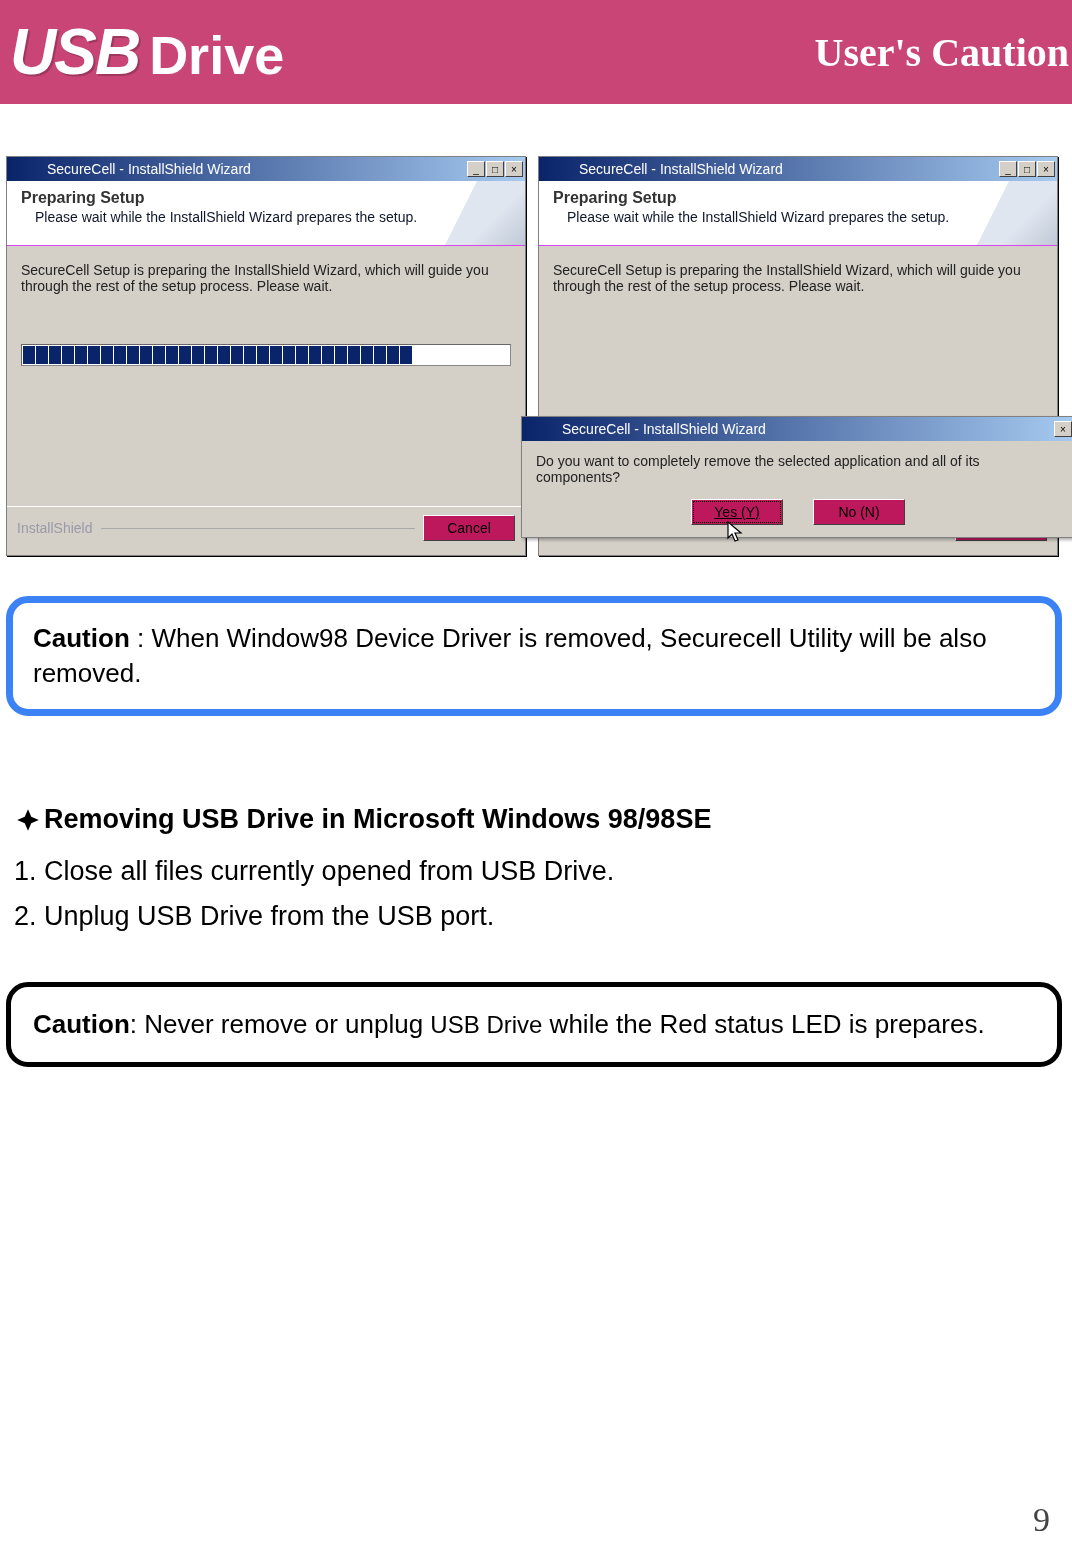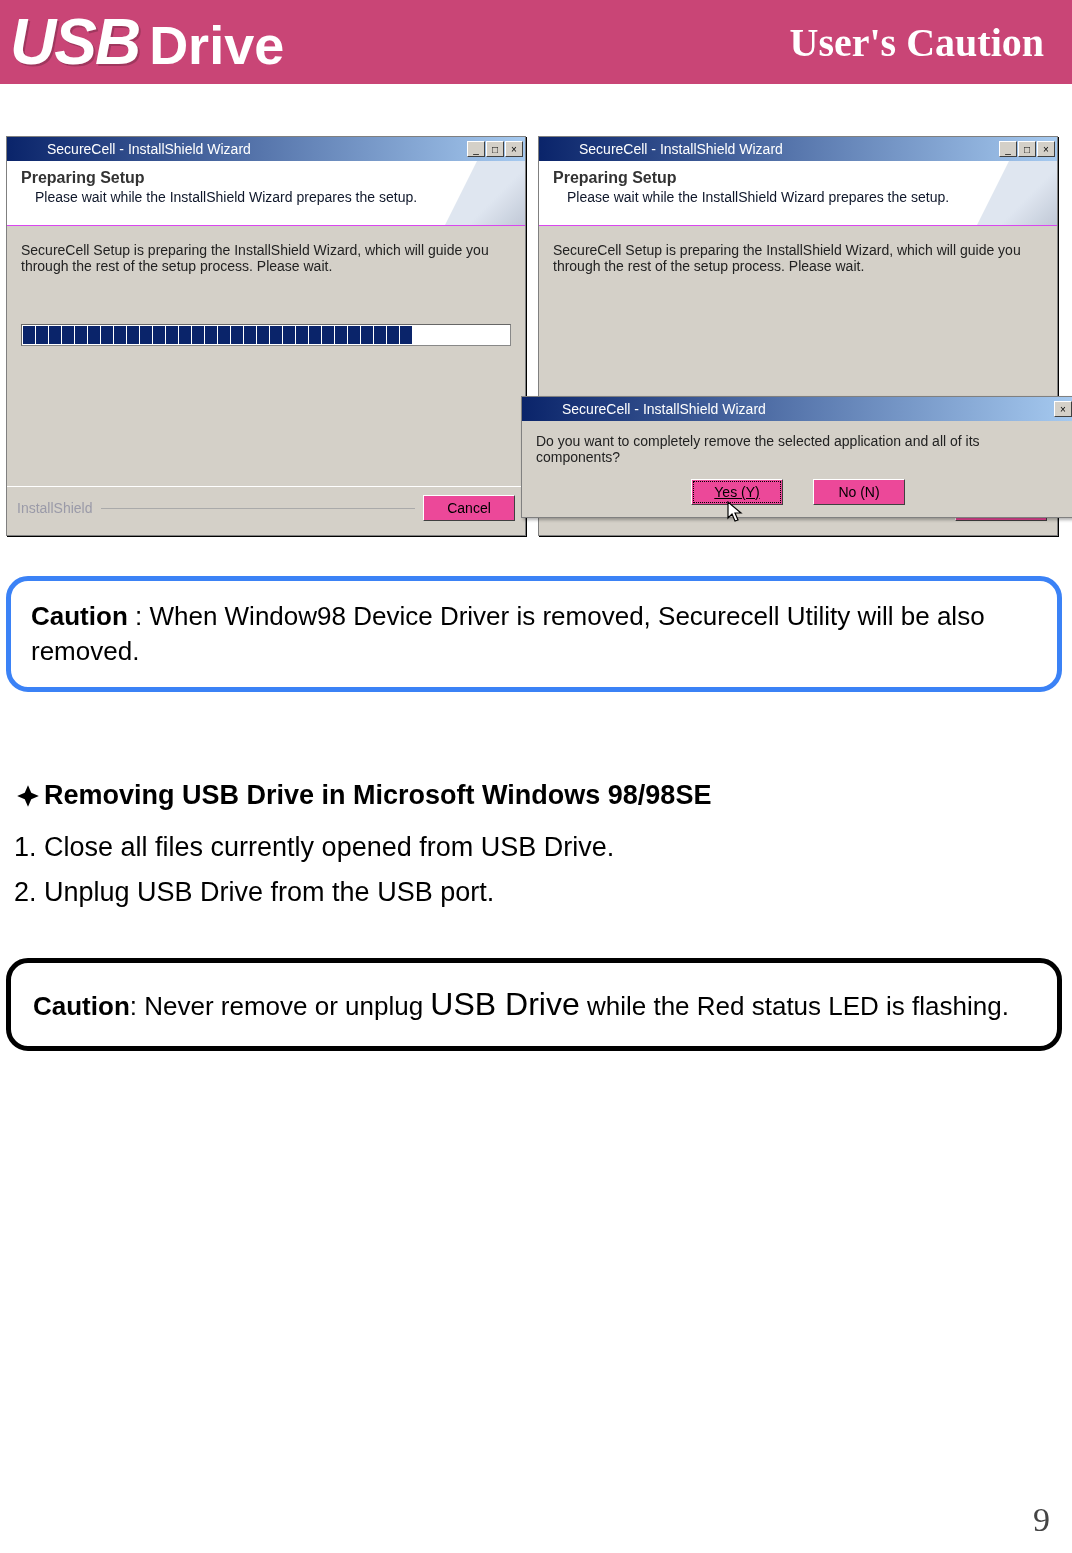--- a/index.html
+++ b/index.html
@@ -6,25 +6,25 @@
   body {
     width: 1072px;
     height: 1553px;
     background: #ffffff;
     font-family: Arial, Helvetica, sans-serif;
     color: #000;
     position: relative;
   }
   .header-bar {
     background: #c94576;
-    height: 84px;
+    height: 104px;
     display: flex;
     align-items: center;
     justify-content: space-between;
-    padding: 0 28px 0 10px;
+    padding: 0 3px 0 10px;
   }
   .logo-wrap {
     display: flex;
     align-items: baseline;
     gap: 10px;
   }
   .logo-usb {
     font-family: Arial, Helvetica, sans-serif;
     font-style: italic;
     font-weight: 900;
@@ -120,21 +120,21 @@
     justify-content: space-between;
     font-size: 14px;
     color: #888;
   }
   .win-foot .hr {
     flex:1; border-top:1px solid #aaa; margin: 0 8px;
   }
   .btn {
     min-width: 92px;
     height: 26px;
-    background: #ec4899;
+    background: #be185d;
     border: 1px solid #fff;
     border-right-color:#404040;
     border-bottom-color:#404040;
     font-size: 14px;
   }
   .dialog-overlay {
     position: absolute;
     left: -18px; right: -18px;
     top: 170px;
     border: 1px solid #808080;
@@ -146,21 +146,21 @@
   .dotted { outline: 1px dotted #000; outline-offset: -3px; }
   .cursor {
     position: absolute;
     width: 0; height: 0;
     left: 50%; margin-left: -8px;
     top: 100%;
   }
   .cursor svg { position:absolute; top:-4px; left: -2px;}
   .caution-box {
     margin: 24px 10px 0 6px;
-    border: 5px solid #3b82f6;
+    border: 7px solid #3b82f6;
     border-radius: 22px;
     padding: 18px 20px;
     font-size: 26px;
     line-height: 1.35;
   }
   .caution-box b { font-weight: 700; }
   .section {
     margin: 88px 14px 0 14px;
   }
   .section-title {
@@ -181,21 +181,21 @@
   }
   .caution2 {
     margin: 48px 10px 0 6px;
     border: 5px solid #000;
     border-radius: 22px;
     padding: 20px 22px;
     font-size: 26px;
     line-height: 1.35;
   }
   .caution2 b { font-weight: 700; }
-  .usb-inline { font-size: 32px; }
+  .usb-inline { font-size: 24px; }
   .page-num {
     position: absolute;
     bottom: 14px;
     right: 22px;
     font-family: "Times New Roman", serif;
     font-size: 34px;
     color: #444;
   }
 </style>
 </head>
@@ -325,16 +325,16 @@
         <path d="M12 2 L15 9 L22 12 L15 15 L12 22 L9 15 L2 12 L9 9 Z" fill="#000"></path>
       </svg>
     </span>
     <span>Removing USB Drive in Microsoft Windows 98/98SE</span>
   </div>
   <div class="step">1. Close all files currently opened from USB Drive.</div>
   <div class="step" style="margin-top:8px;">2. Unplug USB Drive from the USB port.</div>
 </div>
 
 <div class="caution2">
-  <b>Caution</b><span>: Never remove or unplug </span><span class="usb-inline">USB Drive</span><span> while the Red status LED is flashing.</span>
+  <b>Caution</b><span>: Never remove or unplug </span><span class="usb-inline">USB Drive</span><span> while the Red status LED is prepares.</span>
 </div>
 
 <div class="page-num">9</div>
 
 </body></html>

